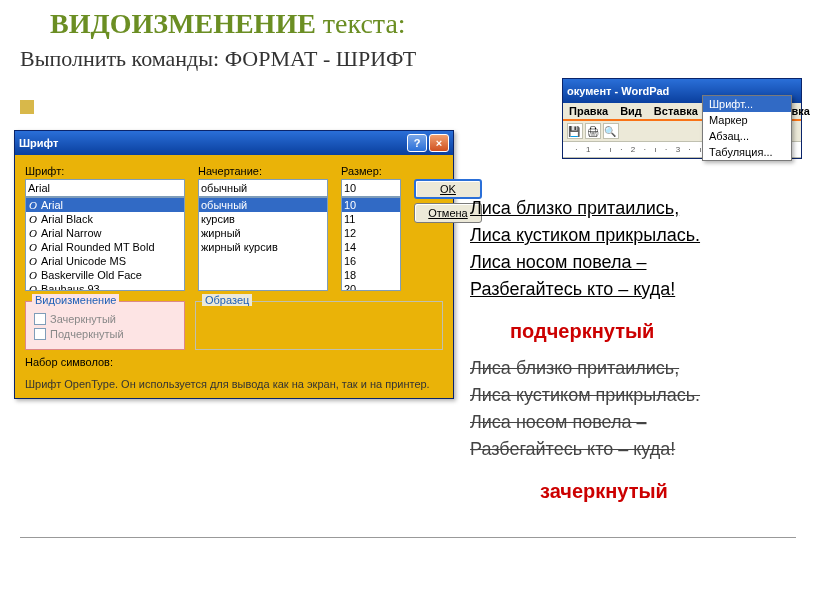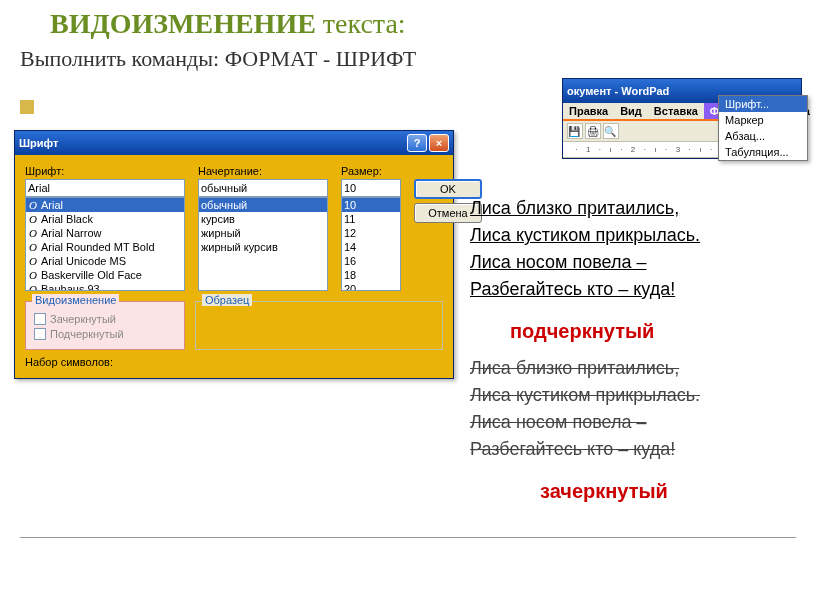--- a/index.html
+++ b/index.html
@@ -108,21 +108,21 @@
   }
   .wp .titlebar { font-size: 11px; }
   .menubar { display: flex; background: #ece9d8; border-bottom: 2px solid #f97316; font-weight: bold; }
   .menubar .mi { padding: 2px 6px; }
   .menubar .mi.active { background: #8b5cf6; color: #fff; }
   .tb { display: flex; gap: 2px; padding: 2px 4px; border-bottom: 1px solid #c0c0b0; align-items: center; }
   .tb .ico { width: 16px; height: 16px; border: 1px solid #c0c0b0; background: #fff; font-size: 10px; display: flex; align-items: center; justify-content: center; }
   .ruler { height: 16px; background: #fff; border-bottom: 1px solid #c0c0b0; font-size: 8px; display: flex; align-items: center; padding-left: 12px; color: #555; letter-spacing: 3px; }
   .dropdown {
     position: absolute;
-    right: 8px;
+    right: 24px;
     top: 95px;
     width: 90px;
     background: #fff;
     border: 1px solid #7a7a7a;
     box-shadow: 2px 2px 4px rgba(0,0,0,.3);
     font-size: 11px;
     font-family: Tahoma, sans-serif;
   }
   .dropdown .di { padding: 2px 6px; }
   .dropdown .di.sel { background: #316ac5; color: #fff; }
@@ -239,21 +239,21 @@
             <span>16</span>
           </div>
         <div class="row">
             <span>18</span>
           </div>
         <div class="row">
             <span>20</span>
           </div>
       </div>
     </div>
-    <div class="btns" style="padding-top:14px;">
+    <div class="btns" style="padding-top:14px;text-decoration:underline;">
       <button class="btn">OK</button>
       <button class="btn">Отмена</button>
     </div>
   </div>
   <div class="row2">
     <div class="grp grp-effects">
       <span class="glabel">Видоизменение</span>
       <div class="chk">
           <span class="chkbox"></span>
           <span>Зачеркнутый</span>
@@ -265,20 +265,21 @@
     </div>
     <div class="grp grp-sample">
       <span class="glabel">Образец</span>
     </div>
   </div>
   <div class="row3">
     <div style="flex:1">
       <div class="lbl">Набор символов:</div>
     </div>
   </div>
+  <div class="footer">Шрифт OpenType. Он используется для вывода как на экран, так и на принтер.</div>
 </div>
 
 <div class="wp">
   <div class="titlebar">
     <span>окумент - WordPad</span>
     <span class="spacer"></span>
   </div>
   <div class="menubar">
     <div class="mi">Правка</div>
     <div class="mi">Вид</div>

